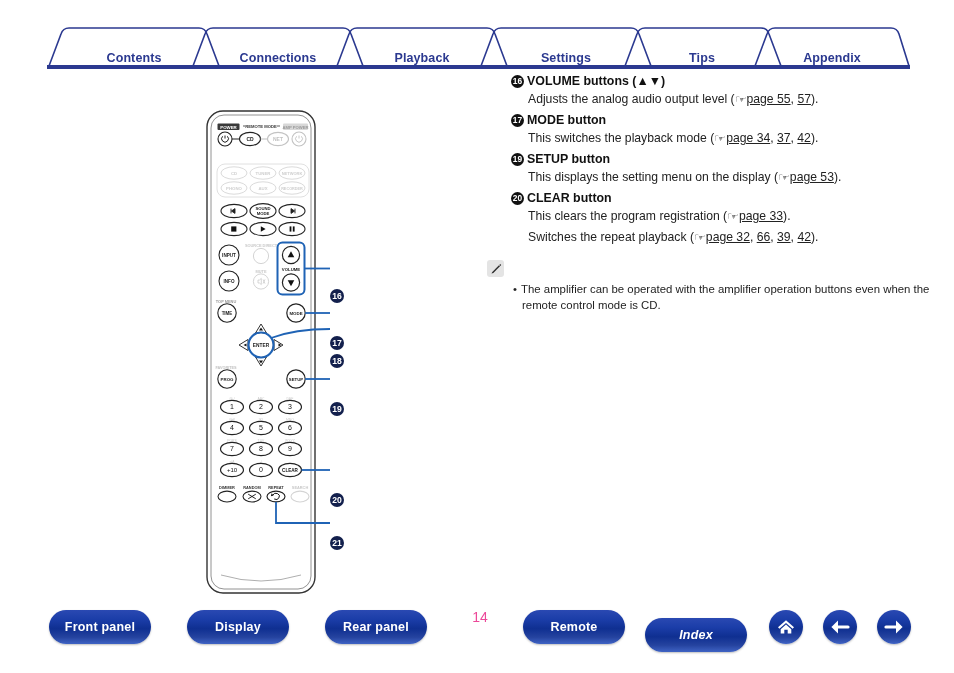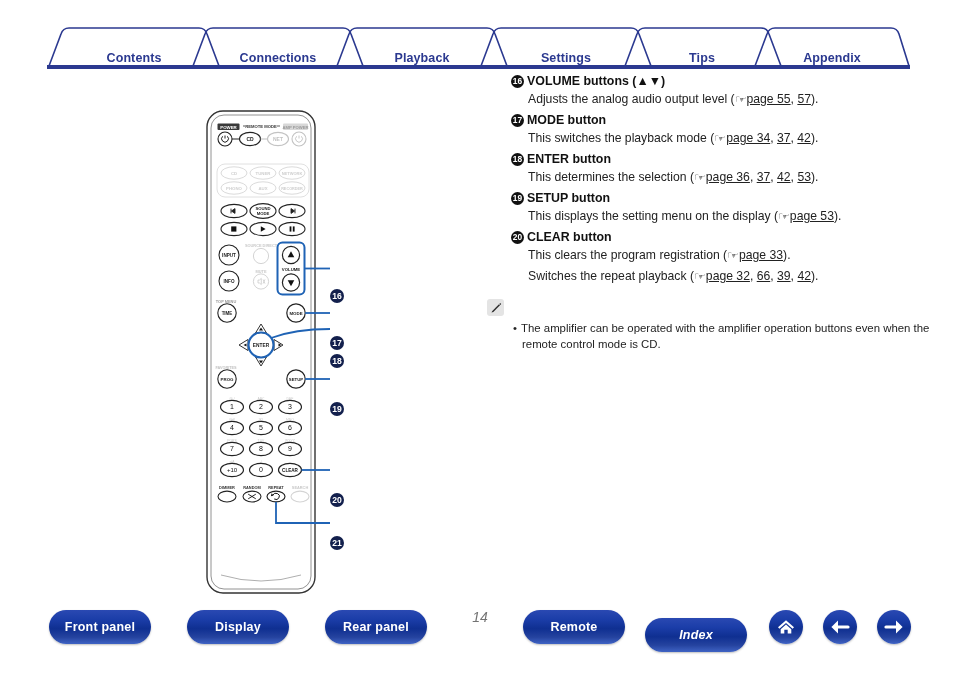--- a/index.html
+++ b/index.html
@@ -99,21 +99,21 @@
     box-shadow:0 1px 2px rgba(0,0,0,.25);
   }
   .circ-btn {
     position:absolute; width:34px; height:34px; border-radius:50%;
     background:linear-gradient(to bottom,#2a49b2 0%,#1b3da8 28%,#0f2f91 55%,#25439f 80%,#3f63c4 100%);
     display:flex; align-items:center; justify-content:center;
     box-shadow:0 1px 2px rgba(0,0,0,.25);
   }
   #pagenum {
     position:absolute; left:455px; top:609px; width:50px;
-    text-align:center; font-size:14px; color:#737373;font-style:italic;
+    text-align:center; font-size:14px; color:#ec4899;
   }
 </style>
 </head>
 <body>
 
 <div id="tabbar">
   <svg width="863" height="46" viewBox="0 0 863 46">
     <g fill="none" stroke="#2b3990" stroke-width="1.6">
       <path d="M2,42 L14,10 Q16,4 22,4 L152,4 Q158,4 160,10 L172,42"></path>
       <path d="M146,42 L158,10 Q160,4 166,4 L296,4 Q302,4 304,10 L316,42"></path>
@@ -142,24 +142,20 @@
   </div>
 
   <div class="item">
     <div class="item-head">
       <span class="num-badge">17</span><span>MODE button</span>
     </div>
     <div class="item-desc"><span>This switches the playback mode (</span><span class="handglyph">☞</span><span class="lnk">page 34</span>, <span class="lnk">37</span>, <span class="lnk">42</span><span>).</span></div>
   </div>
 
   <div class="item">
-    <div class="item-head">
-      <span class="num-badge">18</span><span>ENTER button</span>
-    </div>
-    <div class="item-desc"><span>This determines the selection (</span><span class="handglyph">☞</span><span class="lnk">page 36</span>, <span class="lnk">37</span>, <span class="lnk">42</span>, <span class="lnk">53</span><span>).</span></div>
   </div>
 
   <div class="item">
     <div class="item-head">
       <span class="num-badge">19</span><span>SETUP button</span>
     </div>
     <div class="item-desc"><span>This displays the setting menu on the display (</span><span class="handglyph">☞</span><span class="lnk">page 53</span><span>).</span></div>
   </div>
 
   <div class="item">

